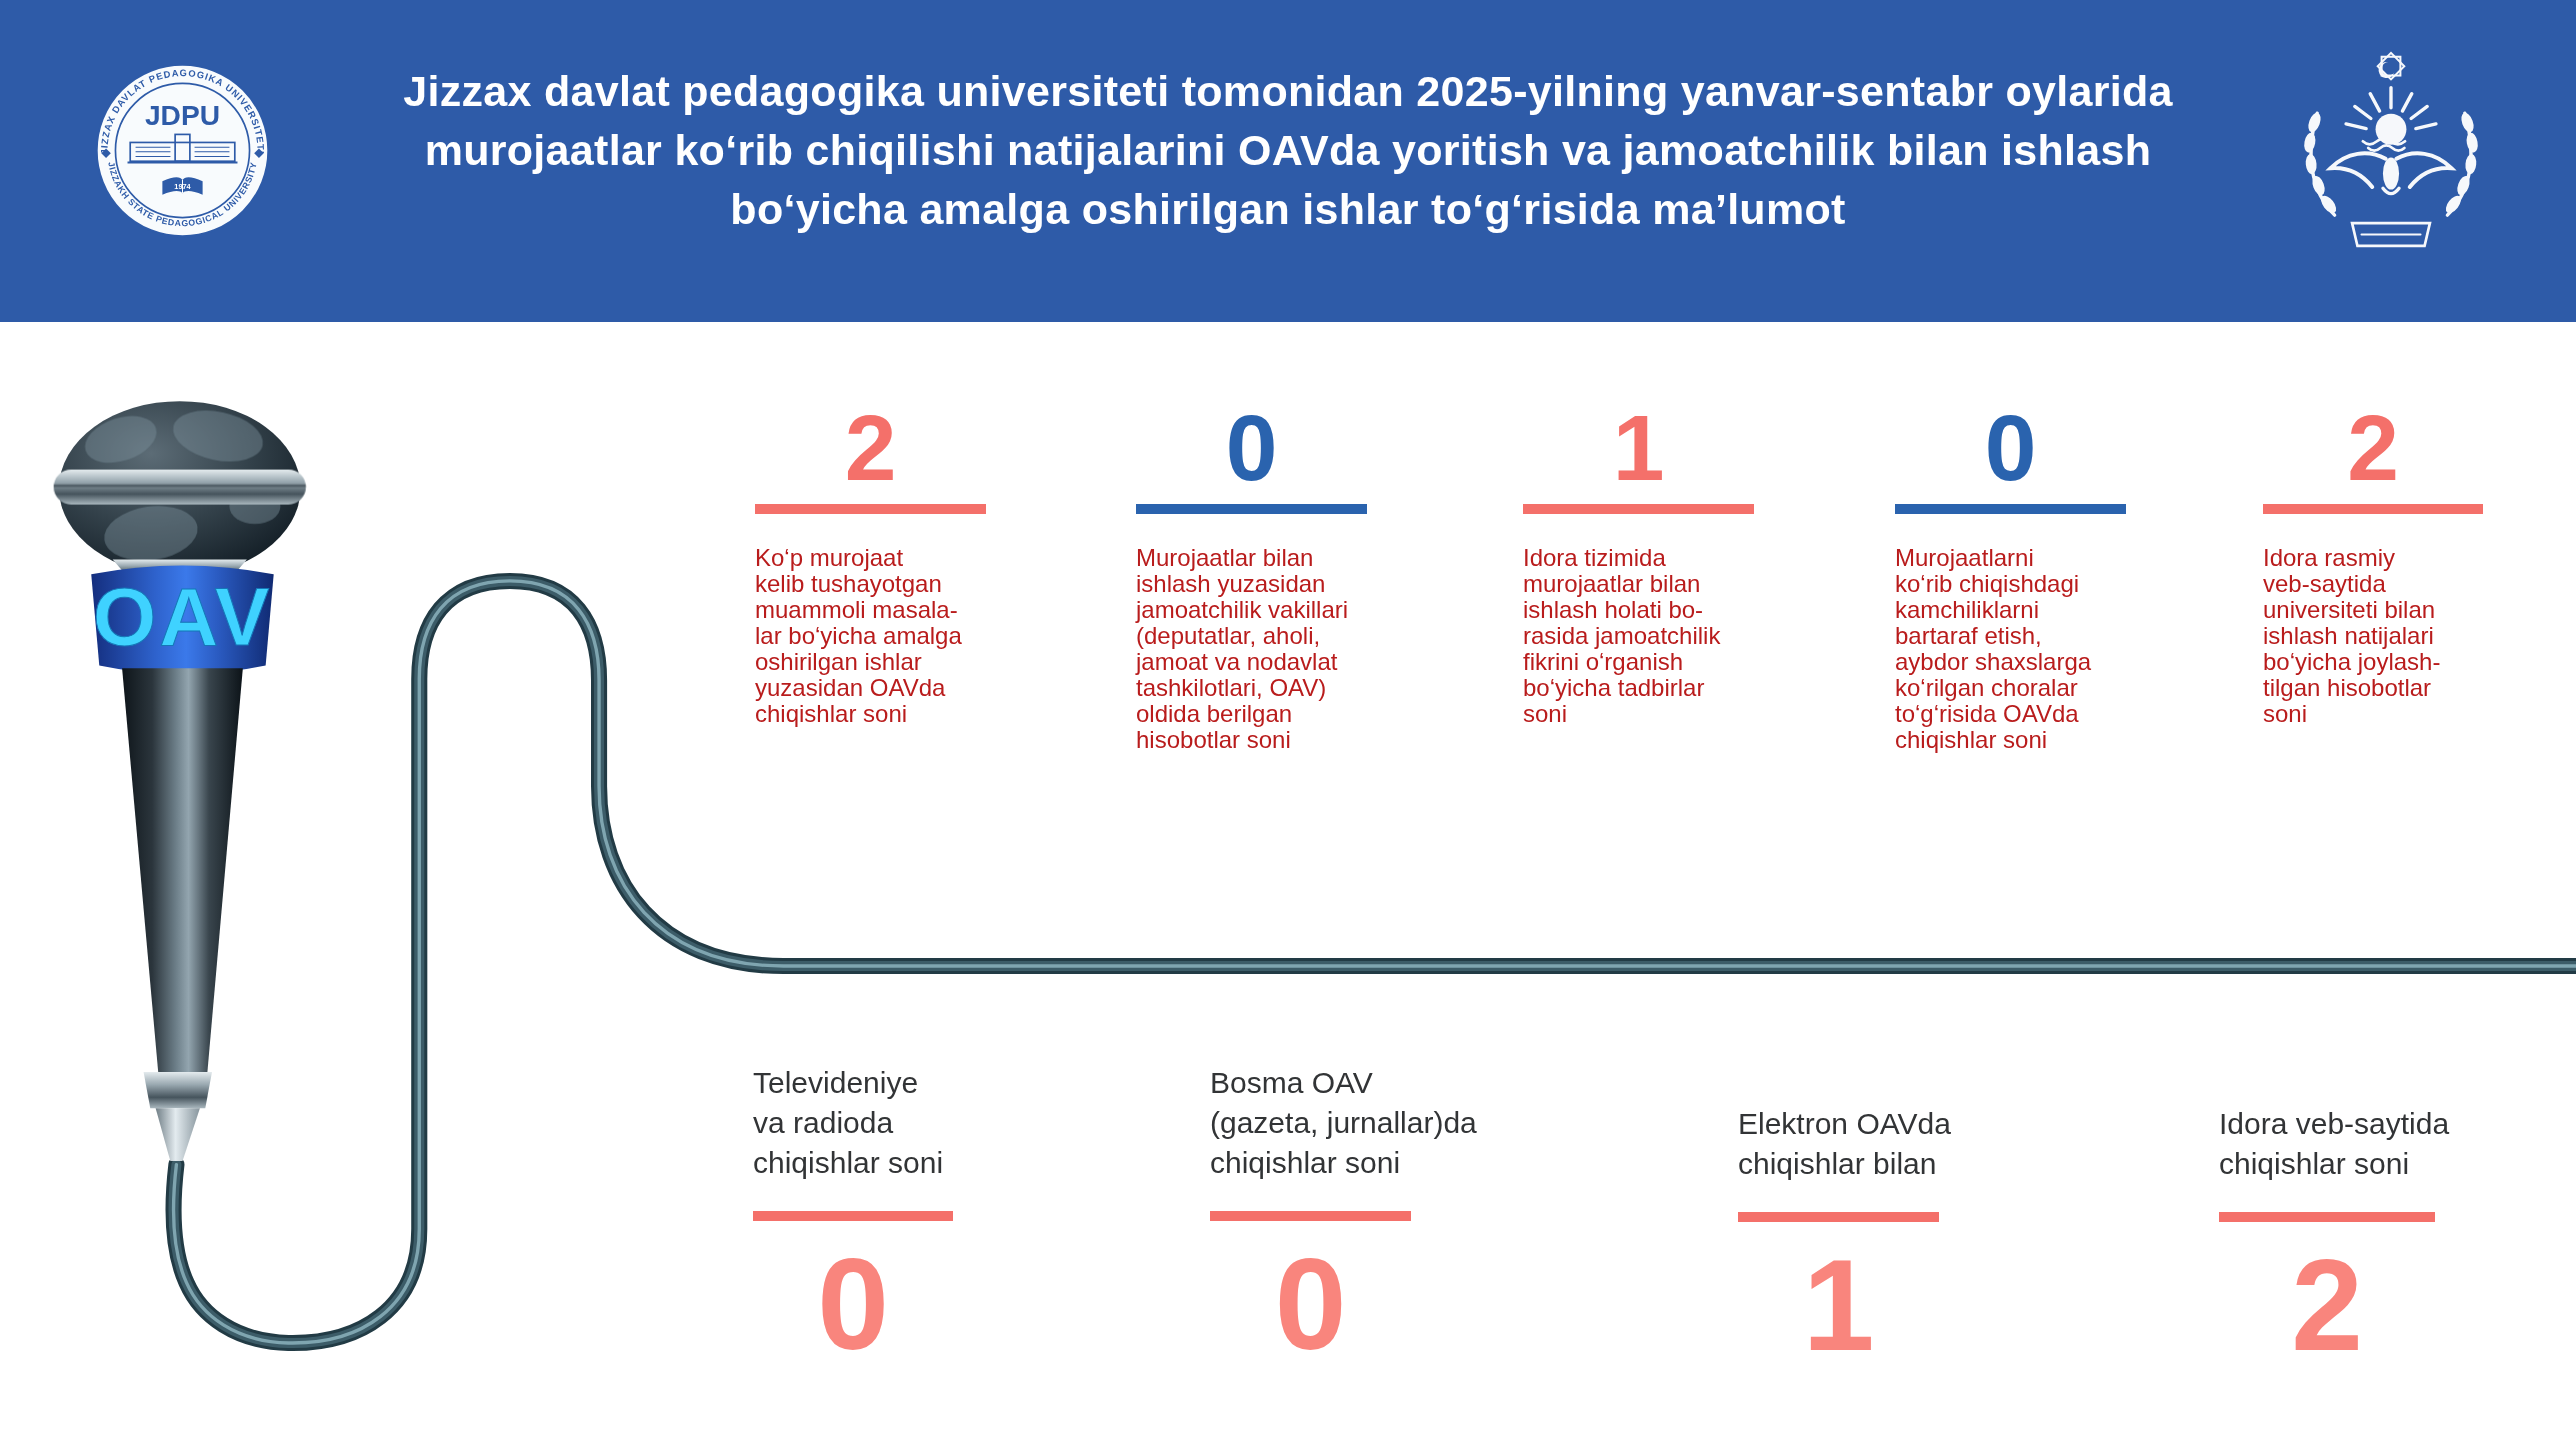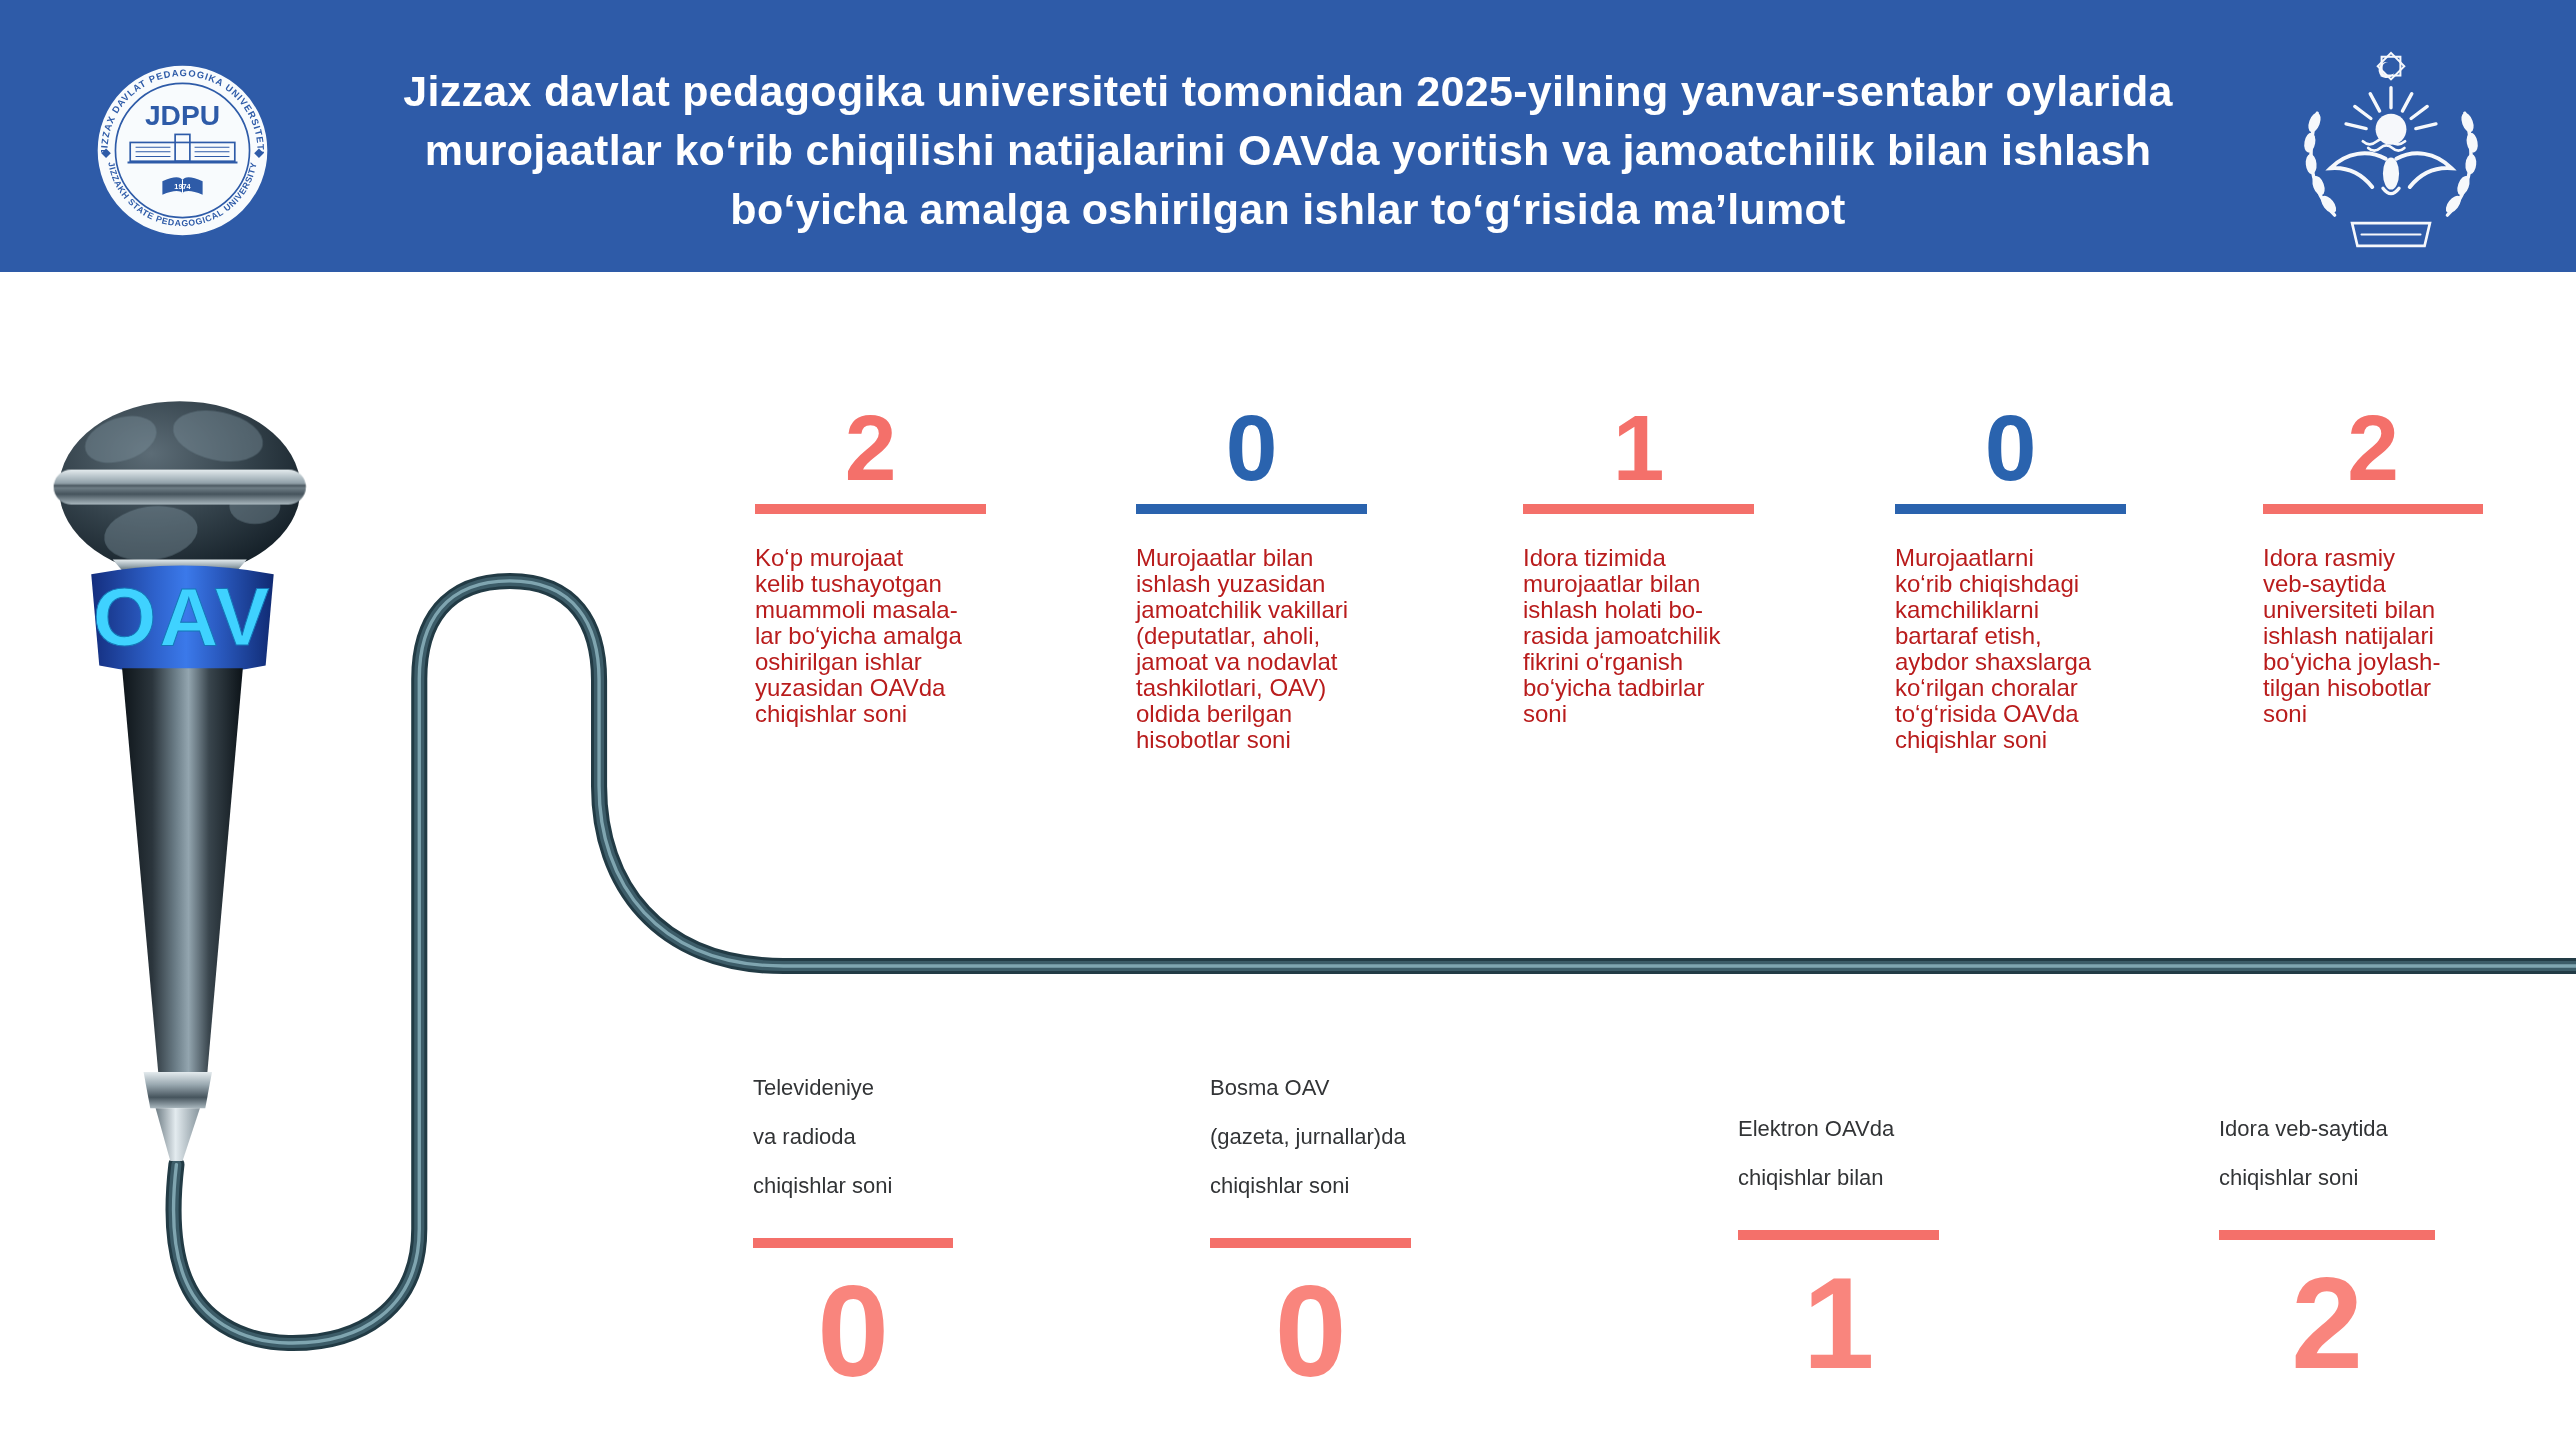--- a/index.html
+++ b/index.html
@@ -1,34 +1,34 @@
 <!DOCTYPE html>
 <html style="font-size:10.7px"><head>
 <meta charset="utf-8">
 <style>
   html,body{margin:0;padding:0;background:#ffffff;}
   .canvas{position:relative;width:2576px;height:1449px;overflow:hidden;background:#ffffff;
           font-family:"Liberation Sans", sans-serif;}
   
-  .header{position:absolute;left:0;top:0;width:2576px;height:272px;background:#2E5BA8;z-index:2;}
+  .header{position:absolute;left:0;top:0;width:2576px;height:322px;background:#2E5BA8;z-index:2;}
   .title{position:absolute;left:0;right:0;top:62px;margin:0;text-align:center;color:#ffffff;
          font-size:43px;line-height:59px;font-weight:bold;white-space:pre-line;letter-spacing:0.3px;}
   .logo{position:absolute;z-index:3;}
   .logo-left{left:94px;top:62px;}
   .logo-right{left:2297px;top:44px;}
   
   .scene{position:absolute;left:0;top:0;z-index:0;}
   
   .tstat{position:absolute;top:402px;width:295px;z-index:1;}
   .tstat .num{width:231px;text-align:center;font-size:93px;line-height:93px;font-weight:bold;}
   .tstat .bar{width:231px;height:10px;margin-top:9.4px;}
   .tstat .desc{margin-top:31px;font-size:24px;line-height:26px;color:#b91c1c;white-space:pre;}
   
   .bstat{position:absolute;z-index:1;}
-  .bstat .label{font-size:22px;line-height:49px;color:#323436;white-space:pre;}
+  .bstat .label{font-size:30px;line-height:40px;color:#323436;white-space:pre;}
   .bstat .bar{height:10px;margin-top:27.5px;background:#F4706A;}
   .bstat .num{margin-top:19px;text-align:center;font-size:129px;line-height:129px;font-weight:bold;color:#F9857D;}
   .top3{top:1063px;} .top2{top:1104px;}
   
   .num-red{color:#F4706A} .num-blue{color:#2A63AE}
   .bar-red{background:#F4706A} .bar-blue{background:#2A63AE}
 </style>
 </head>
 <body>
 

